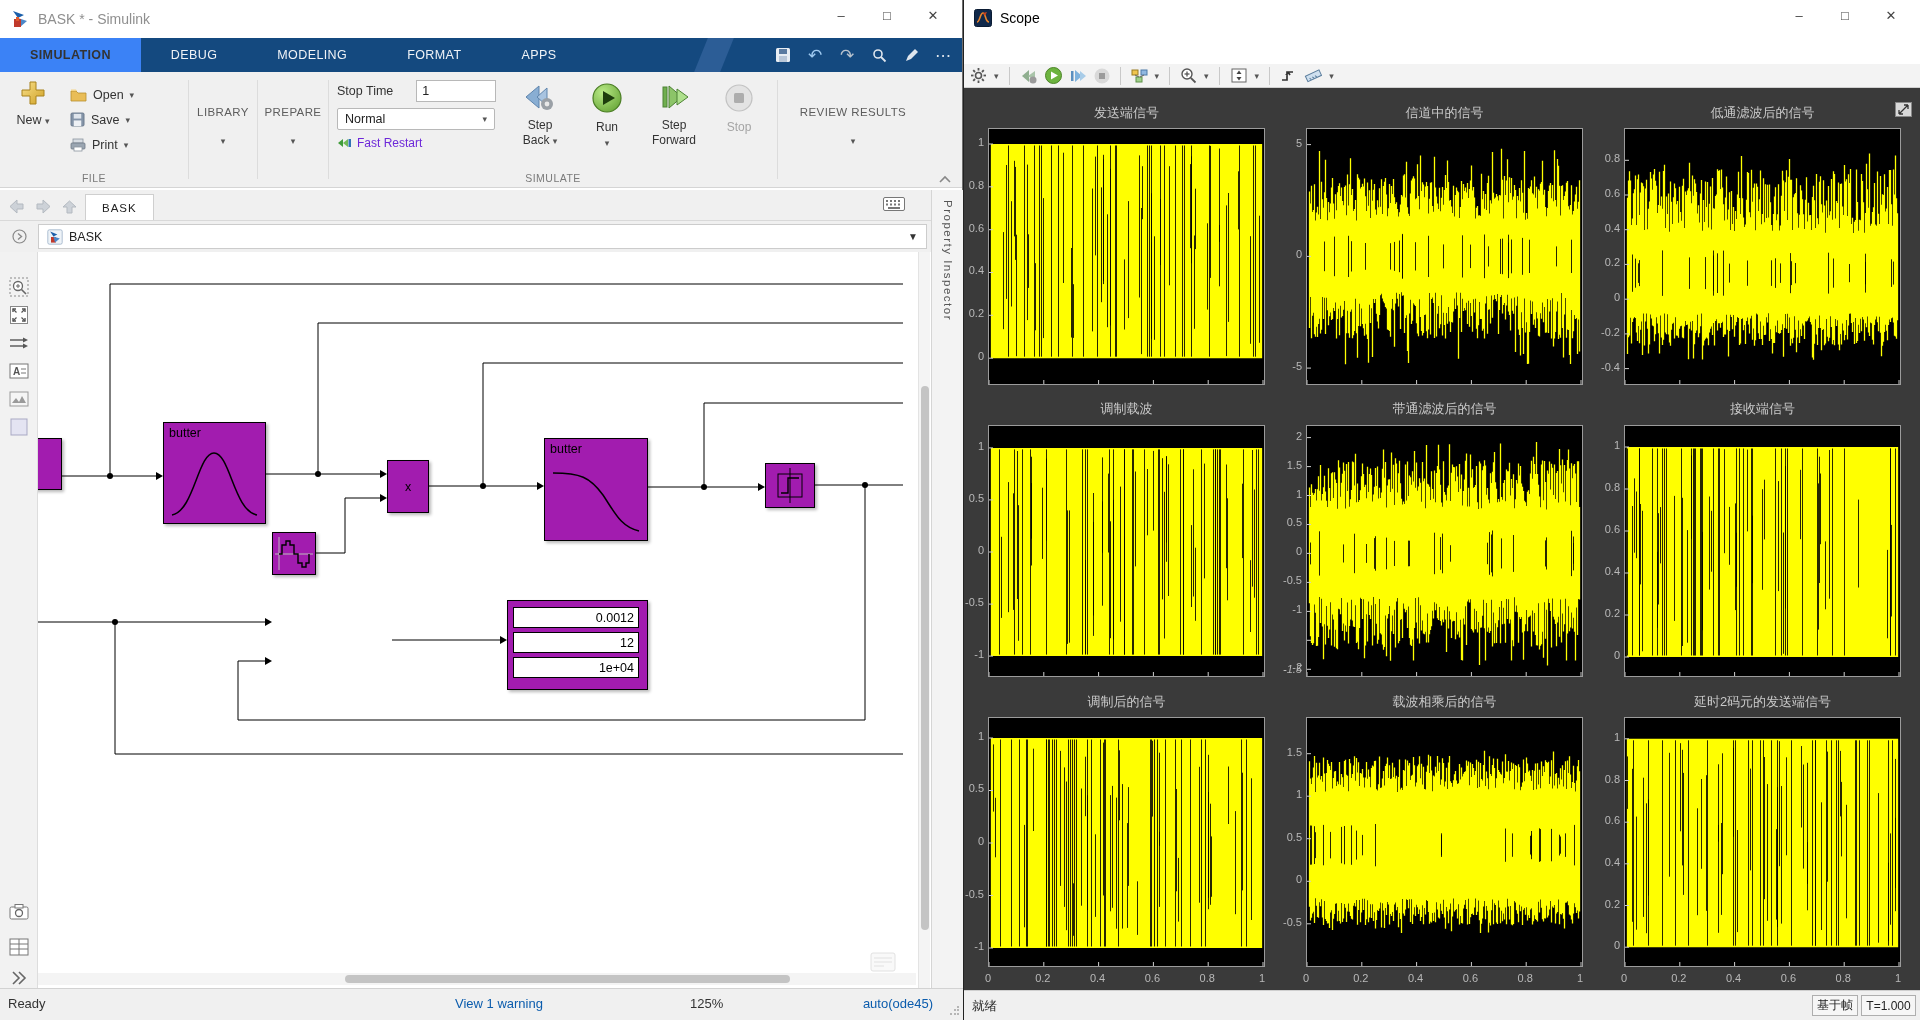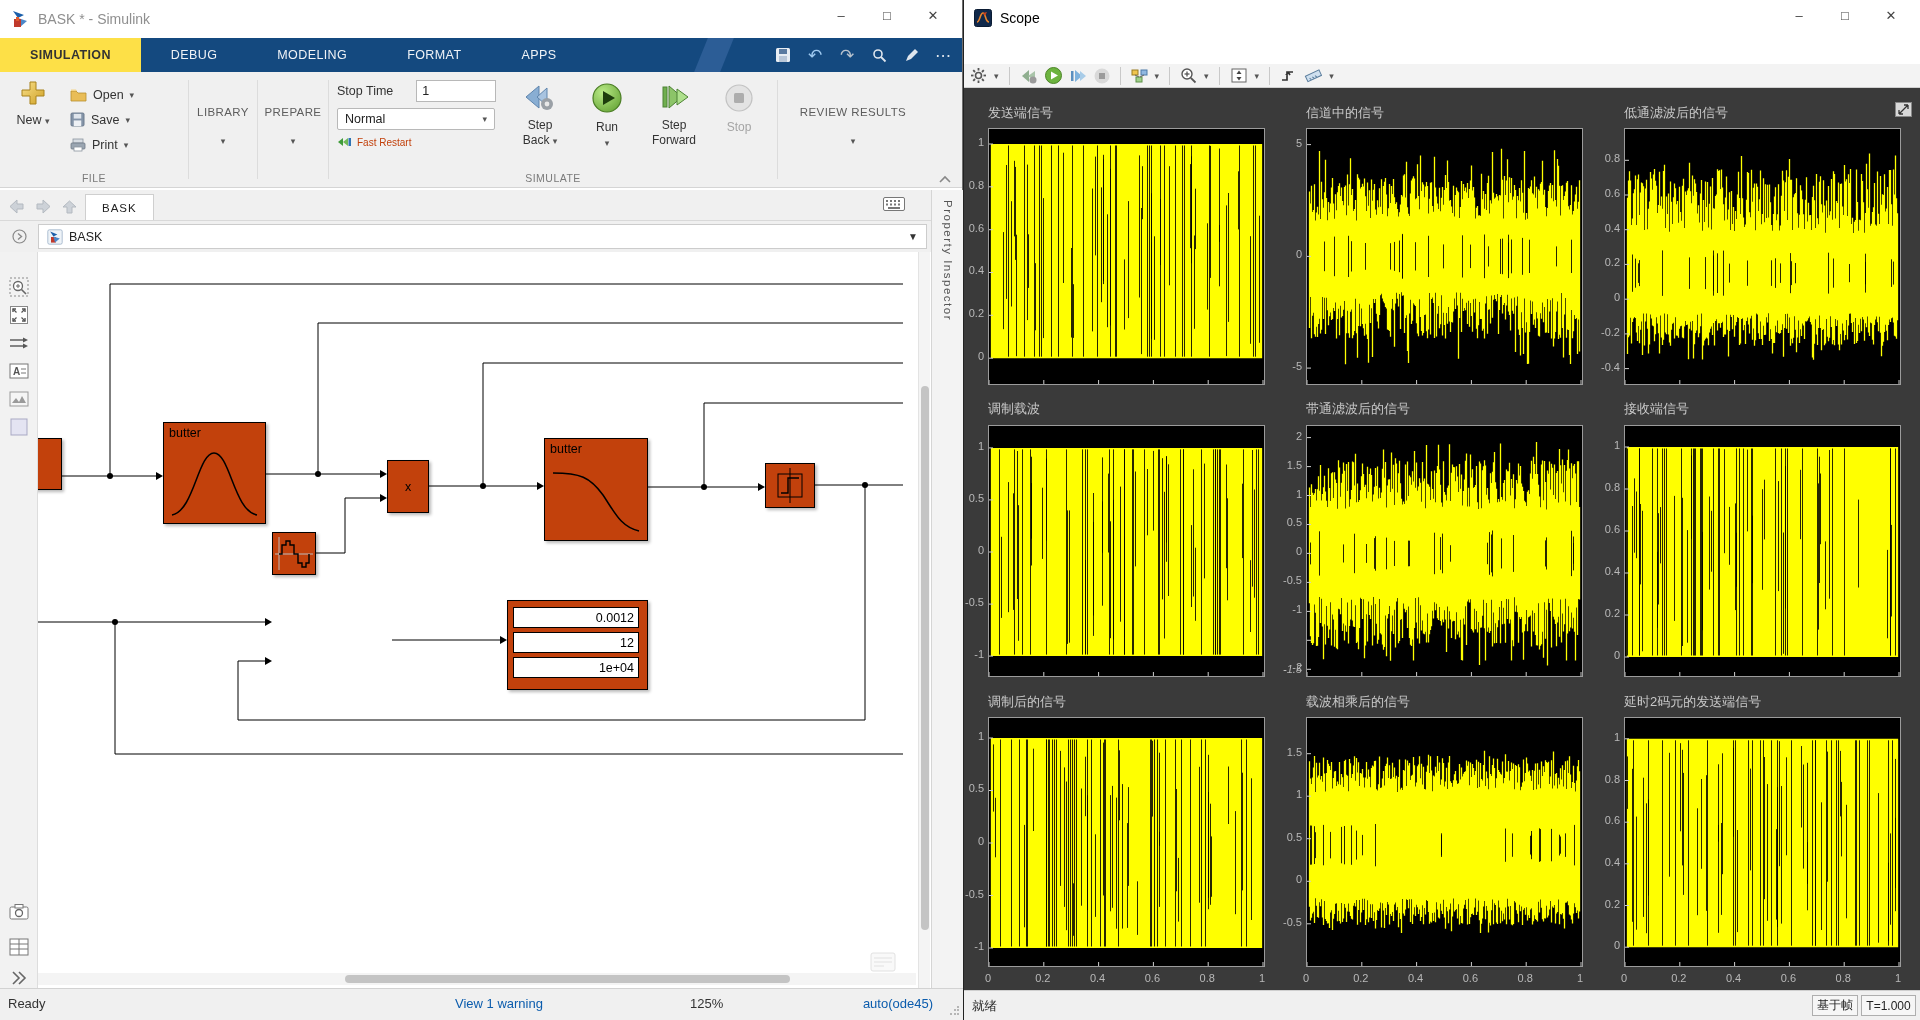--- a/index.html
+++ b/index.html
@@ -10,21 +10,21 @@
   #sl-win { left:0; width:963px; border-right:1px solid #6e6e6e; }
   .titlebar { position:absolute; left:0; right:0; top:0; height:38px; background:#fff; display:flex; align-items:center; }
   .titlebar .ttl { font-size:14px; margin-left:8px; }
   #sl-win .ttl { color:#8f8f8f; }
   .win-btns { position:absolute; right:6px; top:0; display:flex; }
   .win-btn { width:46px; height:30px; display:flex; align-items:center; justify-content:center; font-size:13px; color:#444; cursor:default; }
   .app-icon { width:20px; height:20px; margin-left:10px; }
   
   #sl-tabs { position:absolute; left:0; right:0; top:38px; height:34px; background:#14497f; display:flex; align-items:stretch; }
   .rtab { color:#f0f3f7; font-size:12.5px; display:flex; align-items:center; padding:0 30px; letter-spacing:.4px; }
-  .rtab.active { background:#fde047; color:#333; font-weight:bold; }
+  .rtab.active { background:#3b82f6; color:#333; font-weight:bold; }
   #qa { position:absolute; right:10px; top:0; height:34px; display:flex; align-items:center; gap:14px; }
   #qa .qa-ic { width:18px; height:18px; display:flex; align-items:center; justify-content:center; color:#dfe6ee; font-size:15px; }
   #qa-slant { position:absolute; right:235px; top:0; width:26px; height:34px; background:#2c5d96; transform:skewX(-22deg); }
   
   #ribbon { position:absolute; left:0; right:0; top:72px; height:116px; background:#f0f0f0; border-bottom:1px solid #d5d5d5; display:flex; }
   .rgroup { position:relative; height:100%; }
   .rg-label { position:absolute; bottom:3px; left:0; right:0; text-align:center; font-size:10.5px; color:#7a7a7a; letter-spacing:.5px; }
   .rdiv { width:1px; background:#dcdcdc; margin:8px 0; }
   .bigbtn { position:absolute; top:8px; width:54px; text-align:center; }
   .bigbtn .lbl { font-size:12.5px; color:#333; margin-top:3px; }
@@ -49,21 +49,21 @@
   #crumb-toggle { width:38px; display:flex; justify-content:center; color:#888; }
   #crumb { flex:1; height:25px; margin-right:4px; background:#fff; border:1px solid #ccc; display:flex; align-items:center; padding:0 8px; gap:6px; }
   #crumb .bc-txt { font-size:12.5px; color:#222; }
   #crumb .bc-caret { margin-left:auto; color:#333; font-size:10px; }
   
   #sl-main { position:absolute; left:0; top:252px; width:931px; height:736px; }
   #palette { position:absolute; left:0; top:0; width:38px; height:100%; background:#f2f2f2; border-right:1px solid #ddd; }
   .pal-ic { position:absolute; left:9px; width:20px; height:20px; color:#666; }
   #canvas { position:absolute; left:38px; top:0; width:893px; height:736px; background:#fff; overflow:hidden; }
   #wires { position:absolute; left:0; top:0; }
-  .blk { position:absolute; background:#c2410c; border:1px solid #000; box-shadow:2px 2px 3px rgba(0,0,0,.28); }
+  .blk { position:absolute; background:#a21caf; border:1px solid #000; box-shadow:2px 2px 3px rgba(0,0,0,.28); }
   .blk-lbl { font-size:12.5px; color:#000; }
   #blk-erc { display:flex; }
   #erc-ports { display:flex; flex-direction:column; justify-content:space-between; padding:8px 0 6px 4px; font-size:12px; }
   #erc-center { position:absolute; left:0; right:0; top:16px; text-align:center; font-size:12.5px; line-height:1.25; }
   #blk-display { padding:6px 8px 0 5px; }
   .disp-row { height:21px; border:1px solid #000; background:#fff; font-size:12.5px; display:flex; align-items:center; justify-content:flex-end; padding-right:4px; margin-bottom:4px; }
   .vscroll { position:absolute; right:1px; top:0; width:12px; height:736px; background:#f4f4f4; border-left:1px solid #e3e3e3; }
   .vthumb { position:absolute; left:2px; width:8px; border-radius:4px; background:#c4c4c4; }
   .hscroll { position:absolute; left:0; bottom:3px; height:12px; width:878px; background:#f4f4f4; }
   .hthumb { position:absolute; top:2px; height:8px; border-radius:4px; background:#c4c4c4; }
@@ -82,21 +82,21 @@
   
   #sc-win { left:964px; width:956px; }
   #sc-win .ttl { color:#000; }
   #sc-menubar { position:absolute; left:0; right:0; top:36px; height:28px; background:#fff; display:flex; align-items:center; padding-left:8px; gap:2px; }
   .menu-item { font-size:13px; color:#222; padding:3px 12px; }
   #dock-arrow { position:absolute; right:2px; top:2px; width:0; height:0; border-left:10px solid transparent; border-top:10px solid #3d3d3d; }
   #sc-toolbar { position:absolute; left:0; right:0; top:64px; height:24px; background:#f3f3f3; border-bottom:1px solid #cfcfcf; display:flex; align-items:center; padding-left:6px; gap:7px; }
   .tb-sep { width:1px; height:18px; background:#c9c9c9; margin:0 3px; }
   .tb-ic { height:18px; display:flex; align-items:center; }
   #sc-plots { position:absolute; left:0; right:0; top:88px; height:902px; background:#3a3a3a; }
-  .plot-title { position:absolute; font-size:13px; color:#c9c9c9; white-space:nowrap; }
+  .plot-title { position:absolute; text-align:center; font-size:13px; color:#c9c9c9; white-space:nowrap; }
   .plot-box { position:absolute; background:#000; border:1px solid #9b9b9b; }
   .ytick { position:absolute; width:34px; text-align:right; font-size:11px; color:#b9b9b9; }
   .xtick { position:absolute; width:34px; text-align:center; font-size:11px; color:#b9b9b9; }
   #expand-btn { position:absolute; right:8px; top:14px; width:17px; height:15px; background:#d9d9d9; border:1px solid #888; display:flex; align-items:center; justify-content:center; }
   #sc-status { position:absolute; left:0; bottom:0; width:956px; height:30px; background:#f0f0f0; border-top:1px solid #cfcfcf; font-size:12.5px; color:#222; }
   #sc-status .st-left { position:absolute; left:8px; top:7px; }
   .st-box { position:absolute; top:4px; height:21px; border:1px solid #aeaeae; background:#f6f6f6; display:flex; align-items:center; justify-content:center; font-size:12px; color:#222; }
   #st-frame { right:62px; width:46px; }
   #st-time { right:4px; width:55px; }
 </style>
@@ -221,21 +221,21 @@
         <div class="mode-select">
           <span>Normal</span>
           <span class="cv">▾</span>
         </div>
         <div class="simfield" style="gap:5px;">
           <svg width="15" height="12" viewBox="0 0 15 12">
               <polygon points="1,6 6,2 6,10" fill="#3f9c3a"></polygon>
               <polygon points="6,6 11,2 11,10" fill="#6fb957"></polygon>
               <rect x="11.5" y="2" width="2.5" height="8" fill="#2f74b5"></rect>
             </svg>
-          <span style="font-size:10px;color:#c2410c;">Fast Restart</span>
+          <span style="font-size:12px;color:#6d28d9;">Fast Restart</span>
         </div>
       </div>
 
       <div style="position:absolute;left:180px;top:10px;display:flex;gap:12px;">
         <div class="simbtn">
           <svg width="34" height="30" viewBox="0 0 34 30">
               <polygon points="16,4 16,26 3,15" fill="#89aed3" stroke="#5f85ad" stroke-width="1"></polygon>
               <polygon points="24,6 24,24 14,15" fill="#a9c4e0" stroke="#5f85ad" stroke-width="1"></polygon>
               <circle cx="24" cy="22" r="6" fill="#9aa0a6"></circle>
               <circle cx="24" cy="22" r="2.4" fill="#e8e8e8"></circle>

